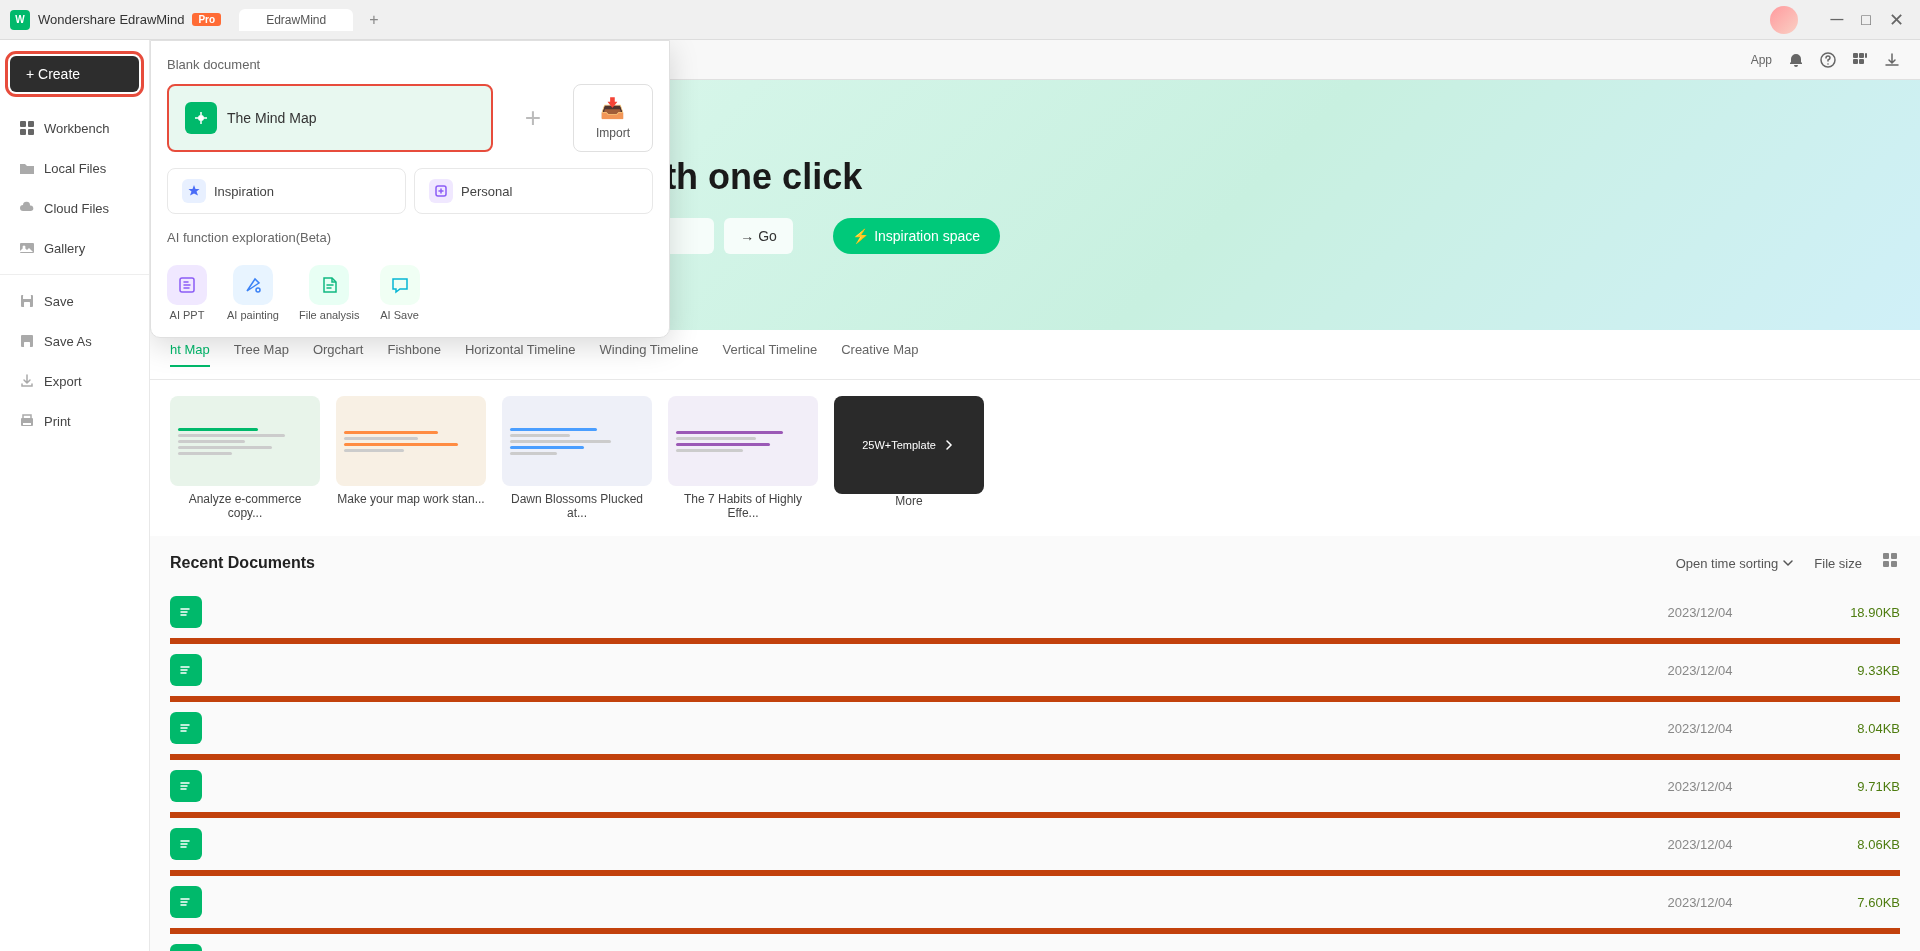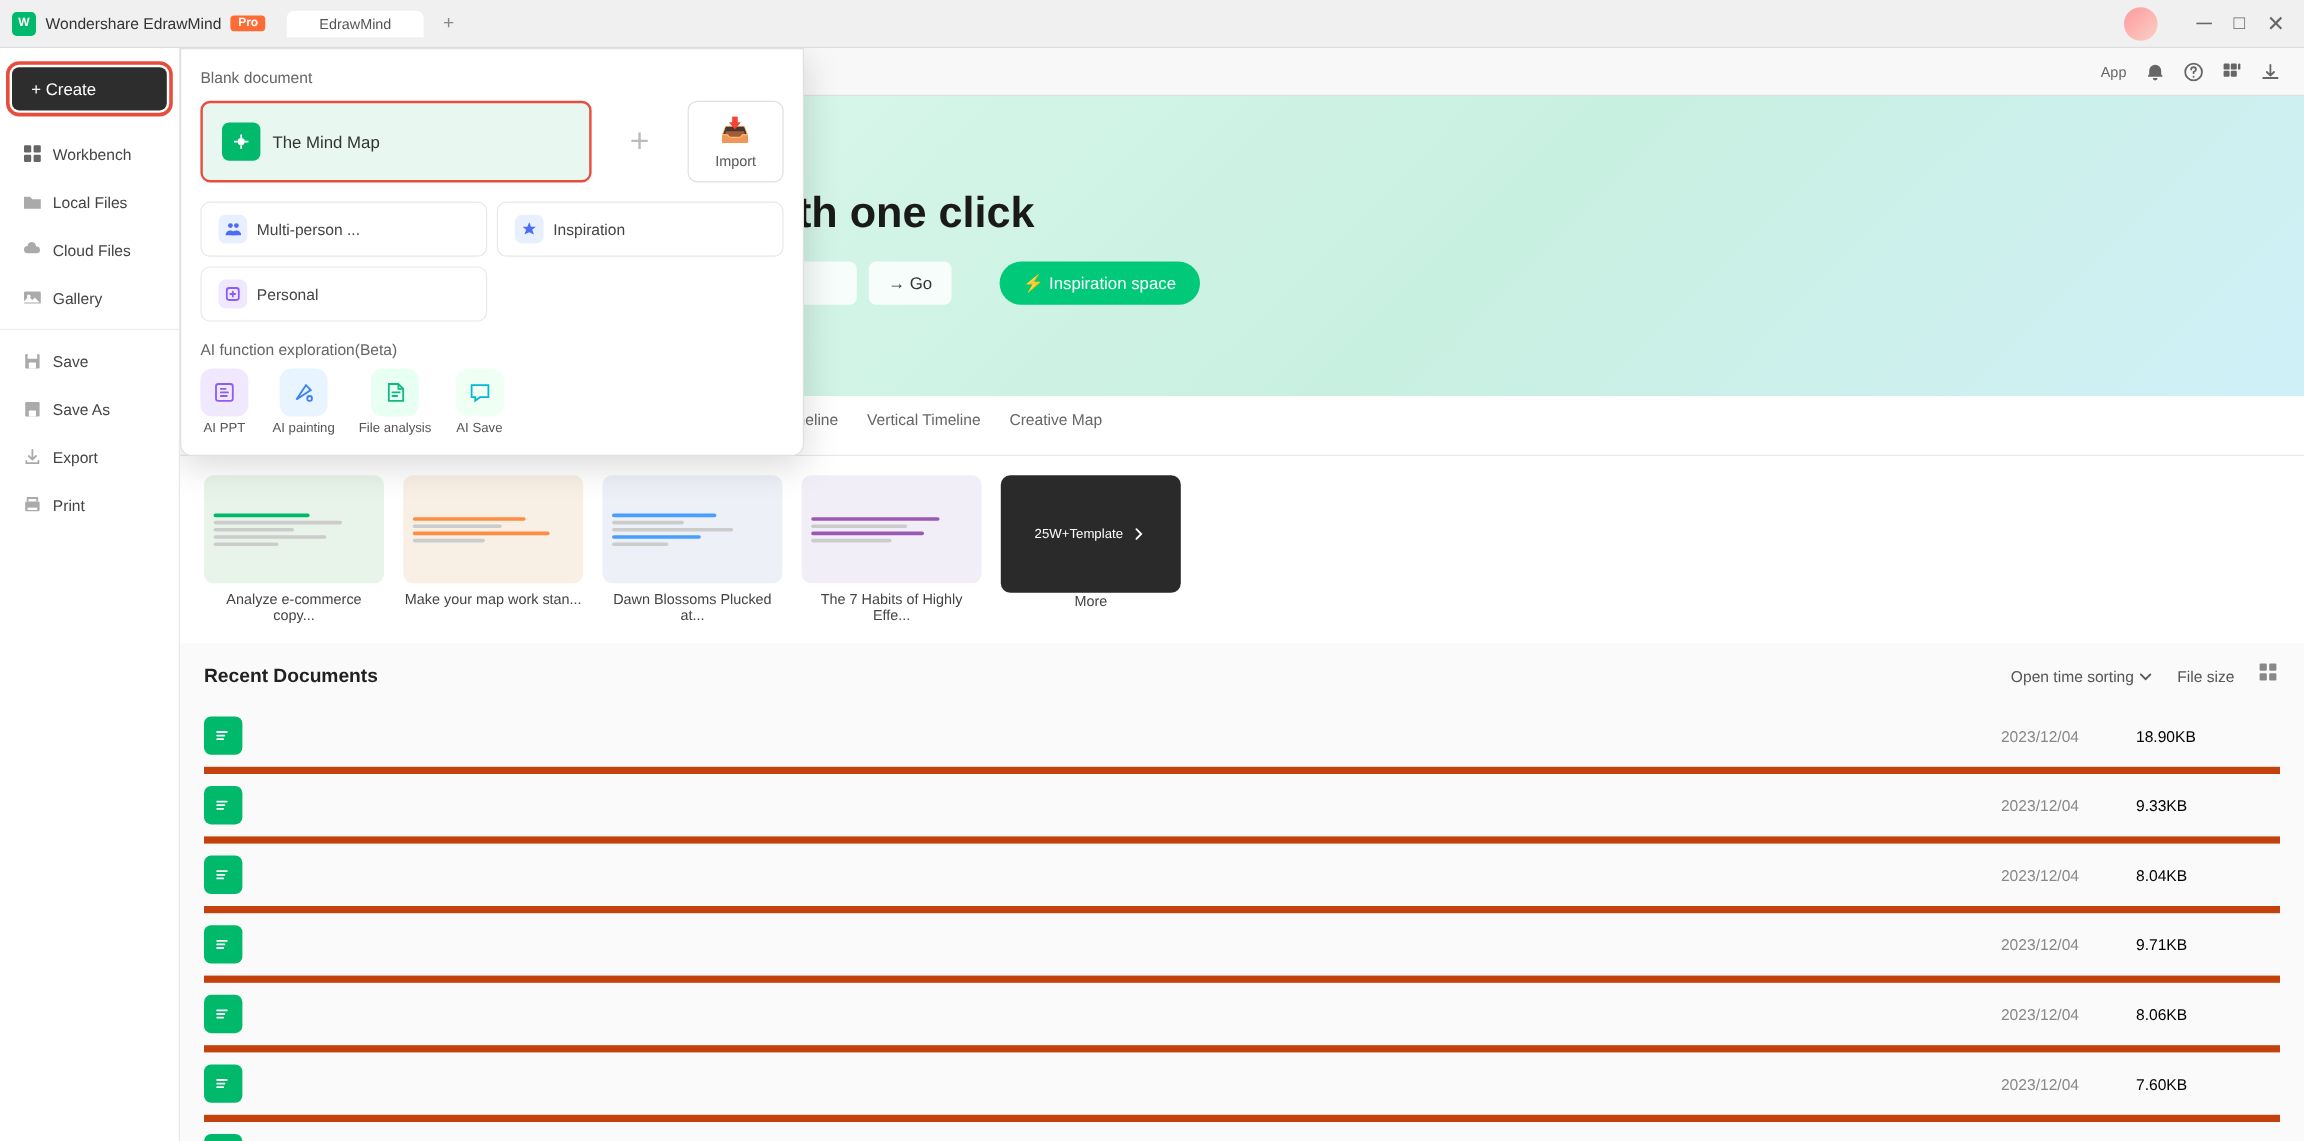--- a/index.html
+++ b/index.html
@@ -136,21 +136,21 @@
       align-items: center;
       gap: 8px;
       cursor: pointer;
       font-size: 13px;
       color: #444;
     }
     .grid-item-icon { width: 24px; height: 24px; border-radius: 6px; display: flex; align-items: center; justify-content: center; font-size: 14px; }
     .icon-blue { background: #e8f0ff; color: #4a6cf7; }
     .icon-purple { background: #f0e8ff; color: #8b5cf6; }
 
-    .ai-section-title { font-size: 13px; color: #666; margin-bottom: 8px; font-weight: 500; }
+    .ai-section-title { font-size: 13px; color: #666; margin-bottom: 20px; font-weight: 500; }
     .ai-grid { display: flex; gap: 20px; }
     .ai-item { display: flex; flex-direction: column; align-items: center; gap: 4px; cursor: pointer; }
     .ai-item-icon { width: 40px; height: 40px; border-radius: 10px; display: flex; align-items: center; justify-content: center; font-size: 18px; }
     .ai-icon-ppt { background: #f0e8ff; color: #8b5cf6; }
     .ai-icon-paint { background: #e8f4ff; color: #3b82f6; }
     .ai-icon-file { background: #e8fff4; color: #10b981; }
     .ai-icon-chat { background: #f0fff4; color: #06b6d4; }
     .ai-item-label { font-size: 11px; color: #555; text-align: center; }
 
     
@@ -289,21 +289,21 @@
       display: flex;
       align-items: center;
       padding: 10px 0;
       border-bottom: 6px solid #c2410c;
       cursor: pointer;
     }
     .recent-icon { width: 32px; height: 32px; background: #00b96b; border-radius: 6px; display: flex; align-items: center; justify-content: center; margin-right: 12px; flex-shrink: 0; }
     .recent-icon svg { width: 18px; height: 18px; fill: white; }
     .recent-name { flex: 1; font-size: 13px; color: #333; }
     .recent-date { width: 160px; font-size: 13px; color: #888; text-align: center; }
-    .recent-size { width: 120px; font-size: 13px; color: #000000; text-align: left; }
+    .recent-size { width: 120px; font-size: 13px; color: #4d7c0f; text-align: right; }
 
     
     ::-webkit-scrollbar { width: 6px; height: 6px; }
     ::-webkit-scrollbar-track { background: transparent; }
     ::-webkit-scrollbar-thumb { background: #ccc; border-radius: 3px; }
 
     
     .tmpl-lines { display: flex; flex-direction: column; gap: 3px; padding: 8px; width: 100%; }
     .tmpl-line { height: 3px; background: #ccc; border-radius: 2px; }
     .tmpl-line.accent { background: #00b96b; }
@@ -481,31 +481,20 @@
         <div class="blank-doc-import">
           <span class="import-icon">📥</span>
           <span class="import-label">Import</span>
         </div>
       </div>
 
       <div class="dropdown-grid">
         <div class="dropdown-grid-item">
           <div class="grid-item-icon icon-blue">
             <svg width="14" height="14" viewBox="0 0 14 14" fill="currentColor">
-                <circle cx="5" cy="4" r="2"></circle>
-                <circle cx="10" cy="4" r="2"></circle>
-                <path d="M1 12a4 4 0 018 0"></path>
-                <path d="M6 12a4 4 0 018 0"></path>
-              </svg>
-          </div>
-          <span>Multi-person ...</span>
-        </div>
-        <div class="dropdown-grid-item">
-          <div class="grid-item-icon icon-blue">
-            <svg width="14" height="14" viewBox="0 0 14 14" fill="currentColor">
                 <path d="M7 1l1.5 4h4l-3 2.5 1.5 4L7 9.5 3 11.5l1.5-4L1.5 5h4z"></path>
               </svg>
           </div>
           <span>Inspiration</span>
         </div>
         <div class="dropdown-grid-item">
           <div class="grid-item-icon icon-purple">
             <svg width="14" height="14" viewBox="0 0 14 14" fill="currentColor">
                 <rect x="2" y="2" width="10" height="10" rx="2" stroke="currentColor" stroke-width="1.5" fill="none"></rect>
                 <path d="M5 7h4M7 5v4" stroke="currentColor" stroke-width="1.5" stroke-linecap="round"></path>

